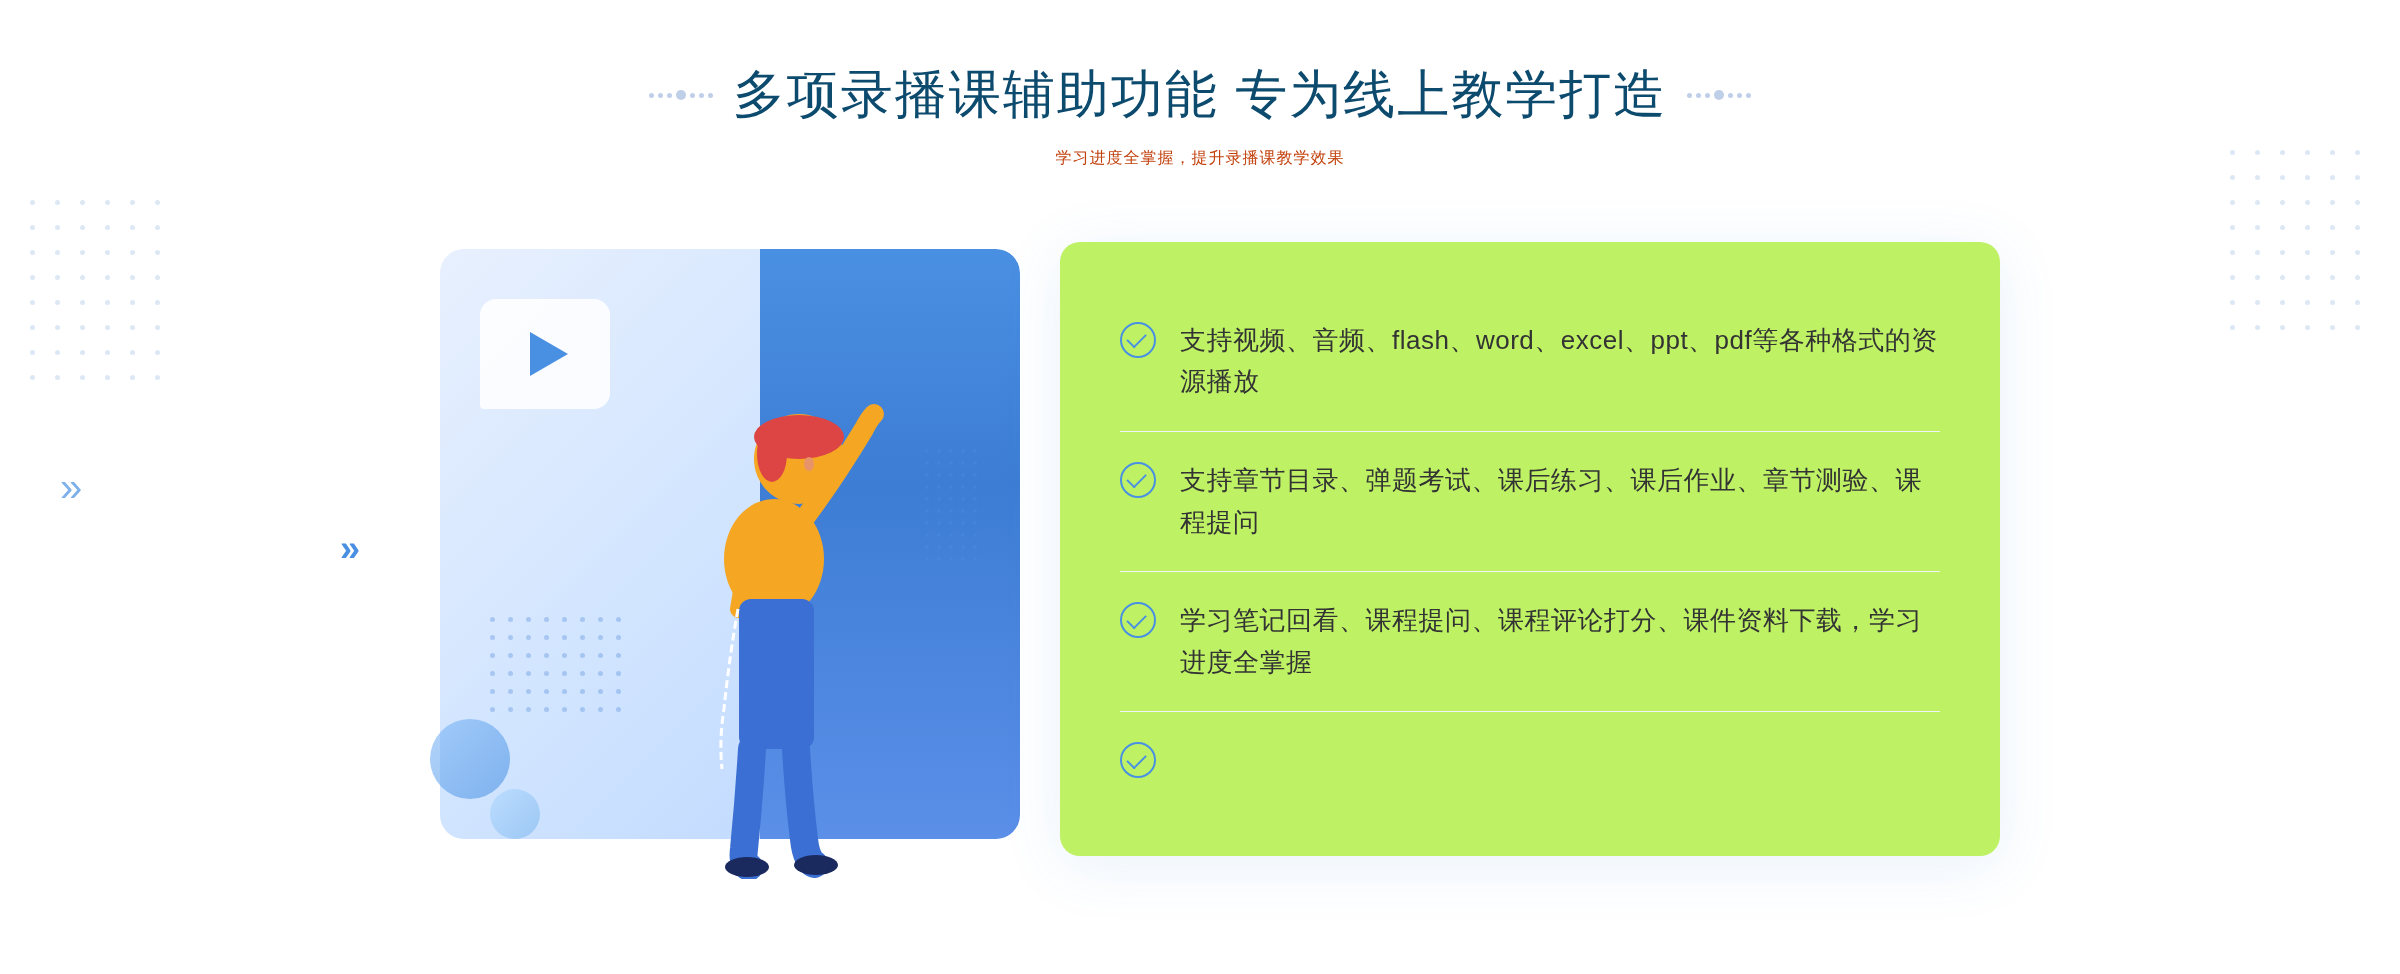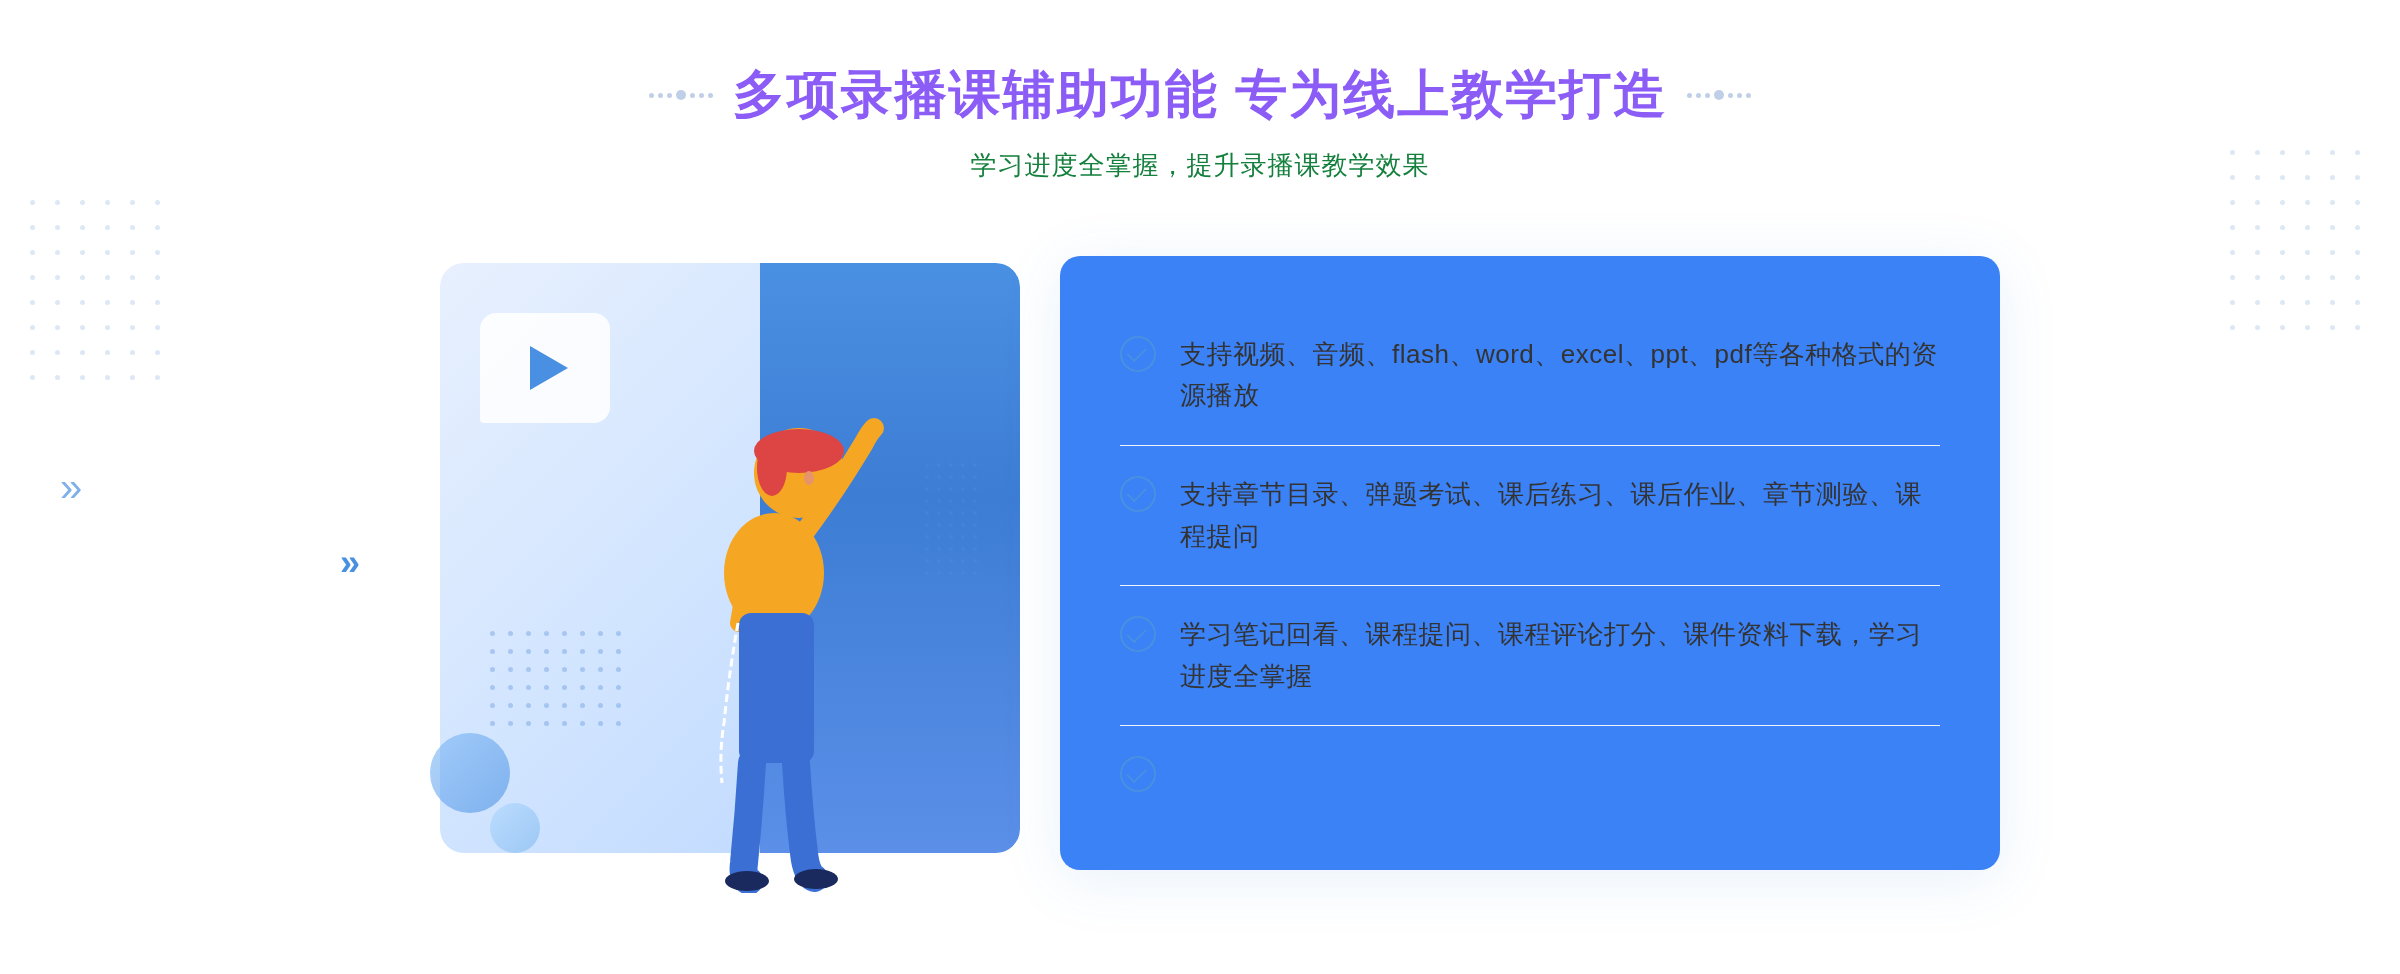--- a/index.html
+++ b/index.html
@@ -52,28 +52,28 @@
     .title-decoration span {
       display: inline-block;
       width: 5px;
       height: 5px;
       background-color: #c0cfe8;
       border-radius: 50%;
     }
 
     .main-title {
       font-size: 52px;
-      font-weight: 700;
-      color: #8b5cf6;
+      font-weight: 400;
+      color: #0c4a6e;
       letter-spacing: 2px;
     }
 
     .subtitle {
-      font-size: 26px;
-      color: #15803d;
+      font-size: 16px;
+      color: #c2410c;
       letter-spacing: 1px;
     }
 
     
     .main-content {
       display: flex;
       align-items: center;
       width: 1600px;
       position: relative;
       z-index: 2;
@@ -213,21 +213,21 @@
     .person-svg {
       position: absolute;
       bottom: 0;
       left: 50%;
       transform: translateX(-40%);
     }
 
     
     .features-container {
       flex: 1;
-      background: #3b82f6;
+      background: #bef264;
       border-radius: 20px;
       padding: 50px 60px;
       box-shadow: 0 10px 60px rgba(74, 144, 226, 0.12);
       margin-left: -20px;
       position: relative;
       z-index: 3;
     }
 
     .feature-item {
       display: flex;

